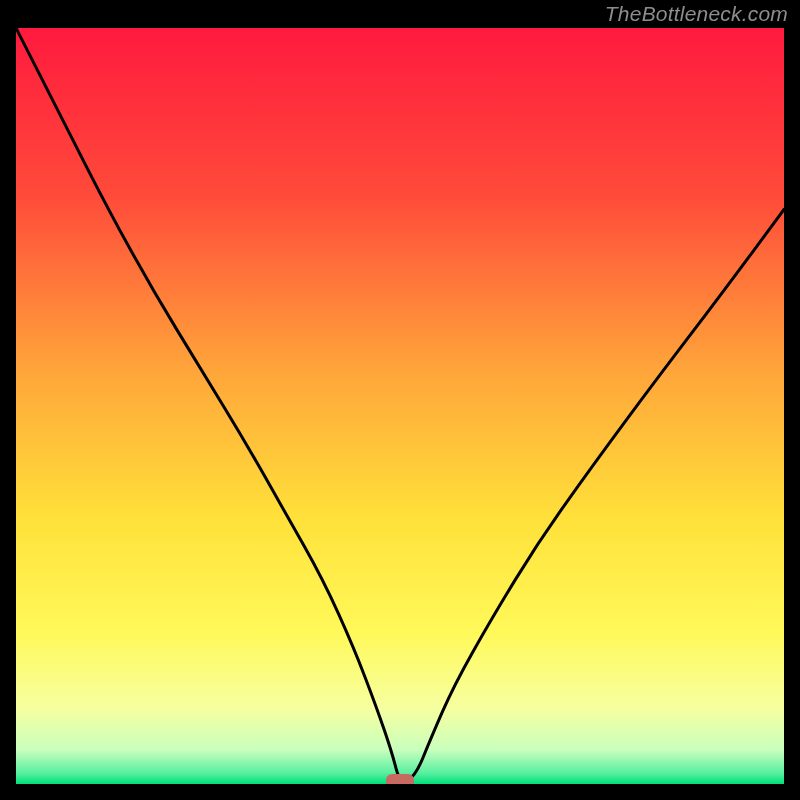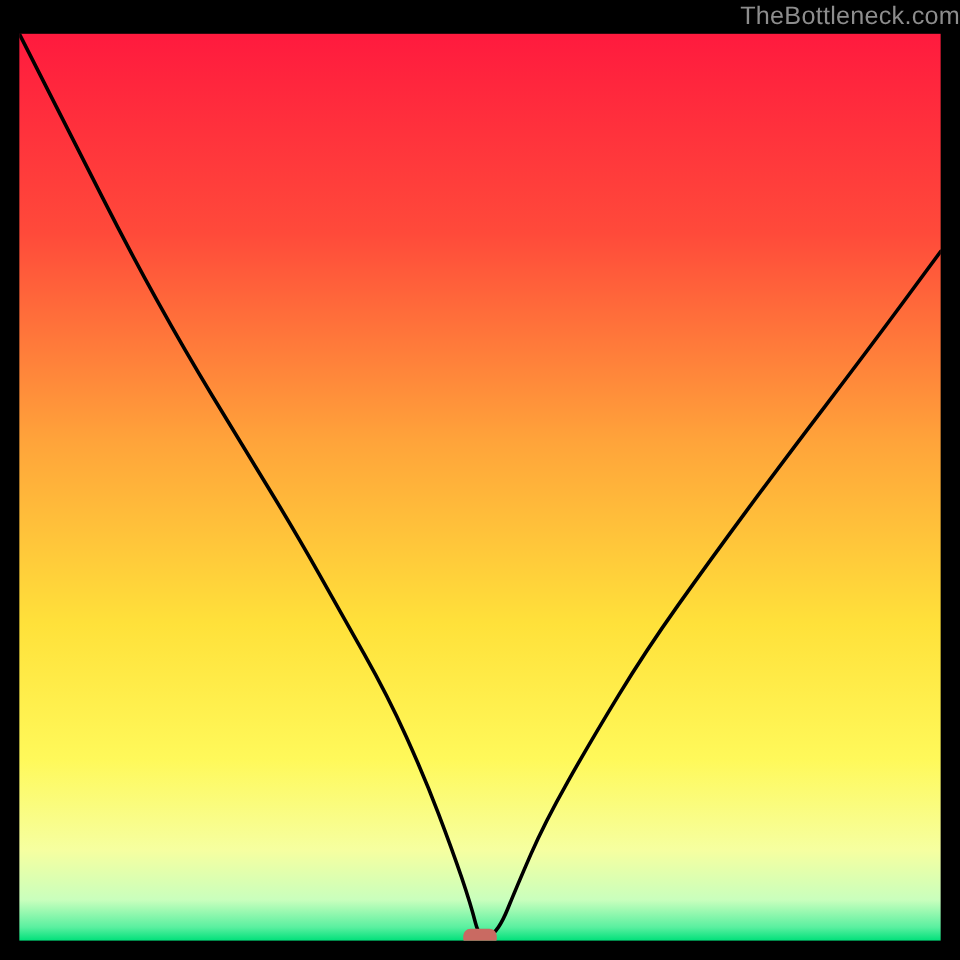--- a/index.html
+++ b/index.html
@@ -13,26 +13,27 @@
   }
   .frame {
     position: relative;
     width: 800px;
     height: 800px;
     background: #000;
   }
   .watermark {
     position: absolute;
     top: 2px;
-    right: 0;
+    right: 12px;
     color: #8d8d8d;
     font-size: 21px;
     font-weight: 500;
     letter-spacing: 0.2px;
     user-select: none;
+    font-style: italic;
   }
   .plot-wrap {
     position: absolute;
     left: 16px;
     top: 28px;
     width: 768px;
     height: 756px;
   }
   svg { display: block; }
 </style>

